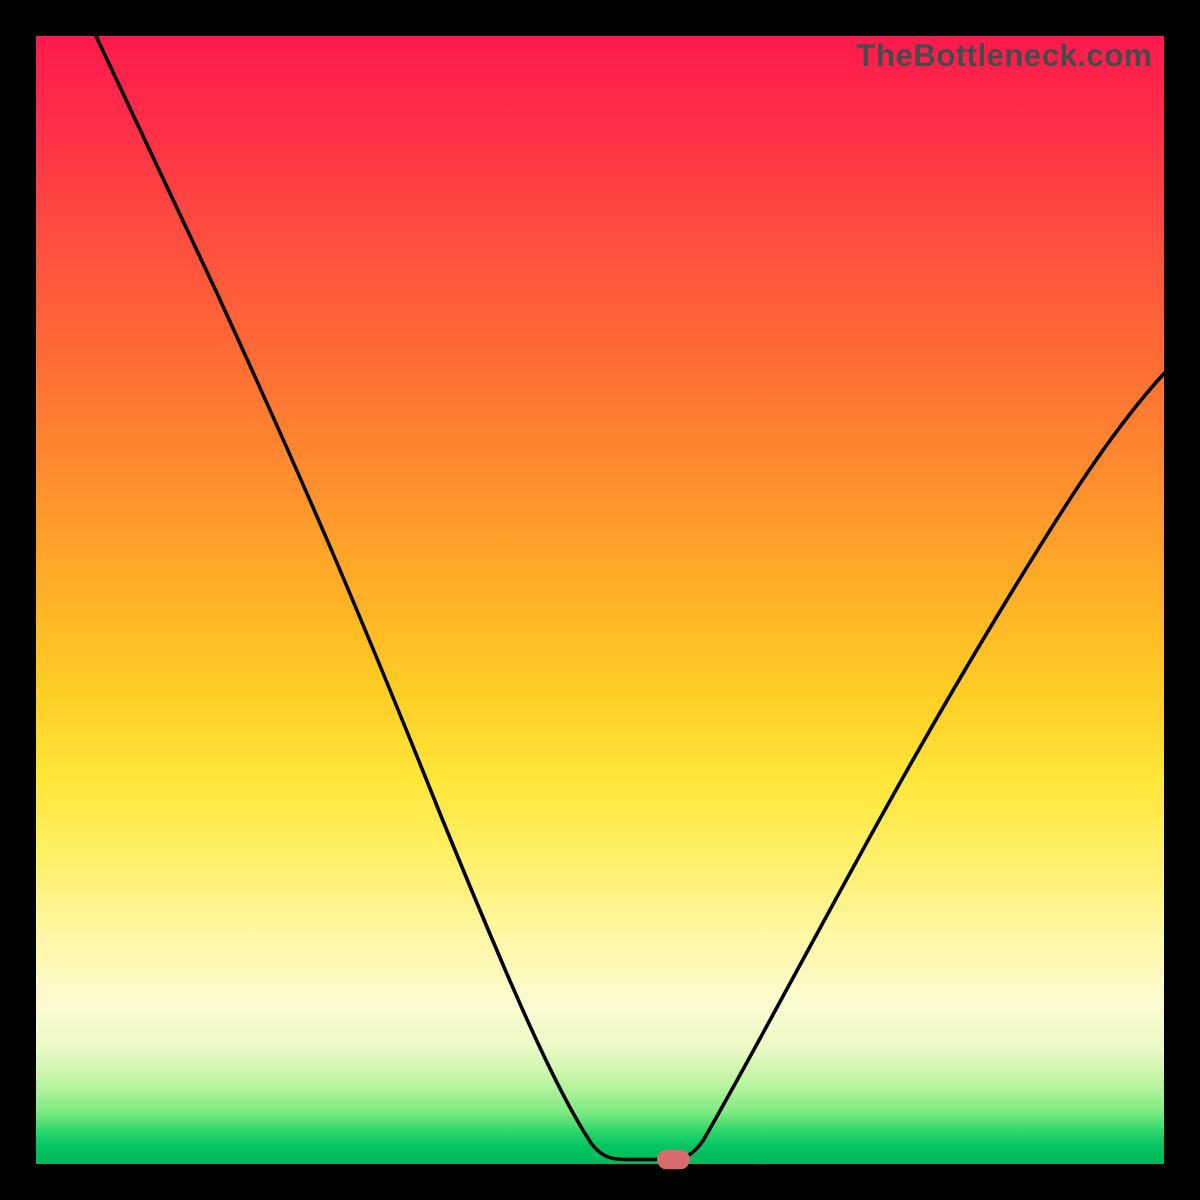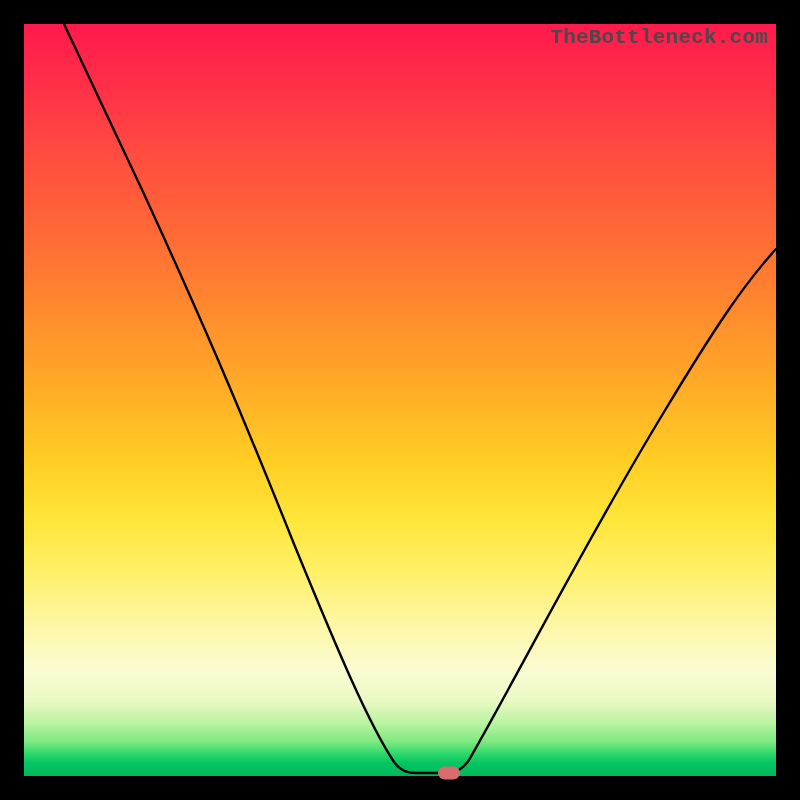--- a/index.html
+++ b/index.html
@@ -37,21 +37,20 @@
       #fff06a 73%,
       #fdf7a6 80%,
       #fbfbd2 86%,
       #e9f9c3 90%,
       #b9f3a0 93%,
       #7be97f 95.5%,
       #2fd96b 97%,
       #05c561 98.3%,
       #00b85a 100%
     );
-    font-family: Liberation Mono, monospace;
   }
   .watermark {
     position: absolute;
     top: 2px;
     right: 8px;
     color: #4a4a4a;
     font-size: 21px;
     font-weight: 600;
     letter-spacing: 0.2px;
     user-select: none;

